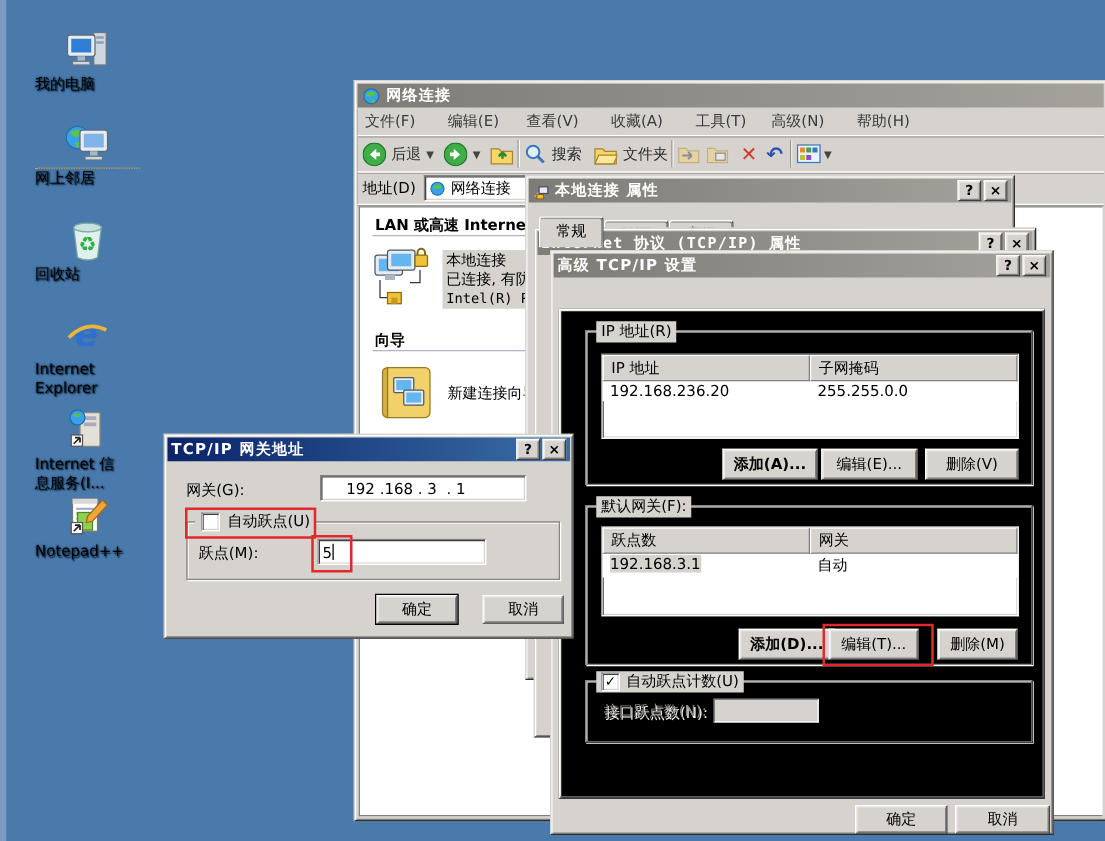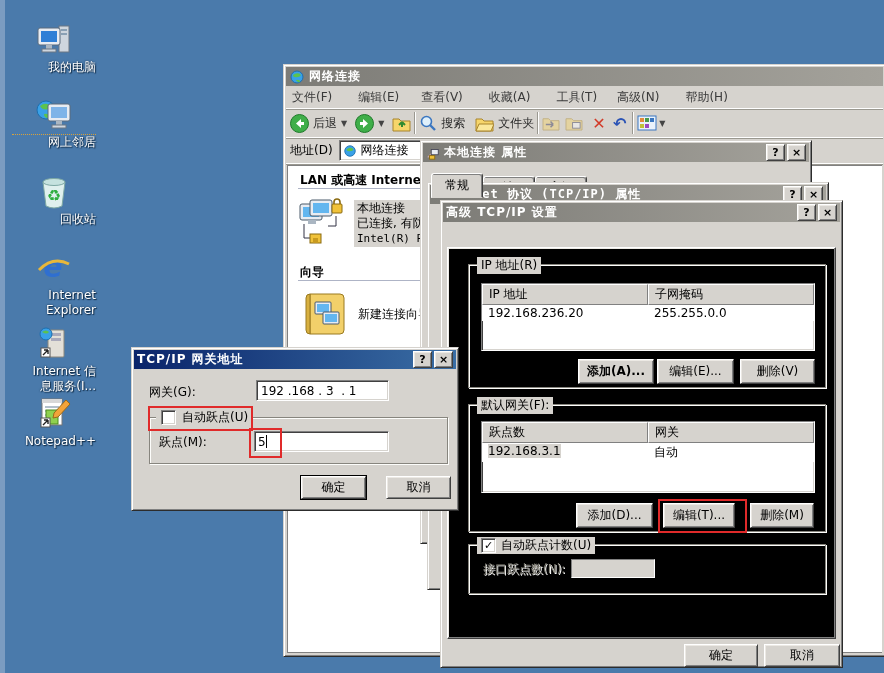--- a/index.html
+++ b/index.html
@@ -18,21 +18,21 @@
   .t-active{background:linear-gradient(90deg,#0a246a,#3a6ea5);}
   .tbtn{width:17px;height:15px;margin-left:2px;display:flex;align-items:center;justify-content:center;font-size:11px;font-weight:bold;color:#000;letter-spacing:0;}
   .btn{display:flex;align-items:center;justify-content:center;font-size:12px;cursor:default;}
   .btn-default{outline:1px solid #000;}
   .groupbox{border:1px solid #87857e;box-shadow:1px 1px 0 #fdfdfb, inset 1px 1px 0 #fdfdfb;}
   .grouplabel{position:absolute;top:-8px;left:8px;background:#d6d3ce;padding:0 4px;}
   .tab{position:absolute;height:20px;background:#d6d3ce;border:1px solid;border-color:#fff #404040 #d6d3ce #fff;border-radius:3px 3px 0 0;display:flex;align-items:center;justify-content:center;box-shadow:inset -1px 1px 0 #808080;}
   .tab-active{height:24px;top:-3px;z-index:3;font-weight:normal;}
   .tabpage{border:1px solid;border-color:#fff #404040 #404040 #fff;box-shadow:inset -1px -1px 0 #808080, inset 1px 1px 0 #ece9e4;background:#000000;}
   
-  .dicon{width:84px;text-align:right;color:#ffffff;cursor:default;}
+  .dicon{width:84px;text-align:left;color:#000000;cursor:default;margin-left:16px;}
   .dicon .glyph{width:36px;height:36px;margin:0 auto;display:block;}
   .dicon .cap{margin-top:2px;line-height:15px;text-shadow:1px 1px 1px #102a44, 0 0 2px #102a44;}
   .focus-dotted{border-top:1px dotted #d8a23a;}
   
   .lsthead{display:flex;background:#d6d3ce;}
   .lsthead div{flex:1;padding:1px 6px;border:1px solid;border-color:#fff #808080 #808080 #fff;}
   .lstrow{display:flex;background:#fff;}
   .lstrow div{flex:1;padding:1px 6px;}
   .redbox{border:2px solid #e02a2a;z-index:40;}
   .menuitem{padding:2px 6px;color:#3a3a3a;}
@@ -321,21 +321,21 @@
       <div class="sunken abs" style="left:12px;top:16px;width:332px;height:70px;background:#fff;">
         <div class="lsthead">
           <div>跃点数</div>
           <div>网关</div>
         </div>
         <div class="lstrow">
           <div><span style="background:#d6d3ce;padding:0 0;">192.168.3.1</span></div>
           <div>自动</div>
         </div>
       </div>
-      <div class="btn raised abs" style="left:107px;top:98px;width:75px;height:23px;">
+      <div class="btn raised abs" style="left:122px;top:98px;width:75px;height:23px;font-weight:bold;">
           <span>添加(D)...</span>
         </div>
       <div class="btn raised abs" style="left:194px;top:98px;width:70px;height:23px;">
           <span>编辑(T)...</span>
         </div>
       <div class="btn raised abs" style="left:281px;top:98px;width:62px;height:23px;">
           <span>删除(M)</span>
         </div>
 
       <div class="redbox abs" style="left:189px;top:94px;width:85px;height:30px;"></div>
@@ -360,21 +360,21 @@
 </div>
 
 <div class="abs winframe" style="left:131px;top:347px;width:326px;height:162px;z-index:20;">
   <div class="titlebar t-active" style="margin:2px 2px 0 2px;">
     <span style="flex:1;">TCP/IP 网关地址</span>
     <span class="tbtn raised">?</span>
     <span class="tbtn raised">×</span>
   </div>
 
   <span class="abs" style="left:17px;top:36px;">网关(G):</span>
-  <span class="sunken abs" style="left:124px;top:32px;width:123px;height:19px;display:flex;align-items:center;padding:0 4px;white-space:pre;">192 .168 . 3  . 1</span>
+  <span class="sunken abs" style="left:124px;top:32px;width:123px;height:19px;display:flex;align-items:center;padding:0 20px;white-space:pre;">192 .168 . 3  . 1</span>
 
   <div class="groupbox abs" style="left:17px;top:69px;width:297px;height:45px;"></div>
   <div class="abs" style="left:24px;top:61px;background:#d6d3ce;padding:0 5px;display:flex;align-items:center;gap:6px;">
     <span class="sunken" style="width:13px;height:13px;display:inline-block;"></span>
     <span>自动跃点(U)</span>
   </div>
 
   <div class="redbox abs" style="left:16px;top:58px;width:101px;height:21px;"></div>
 
   <span class="abs" style="left:27px;top:86px;">跃点(M):</span>

